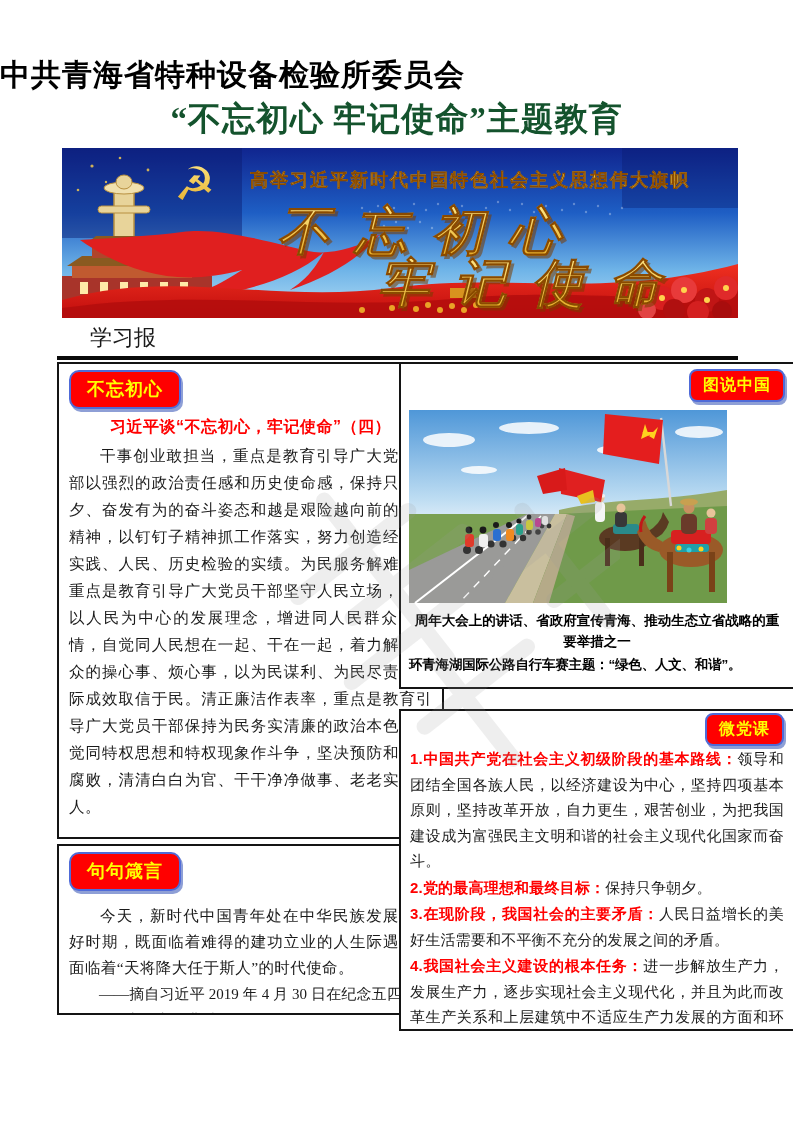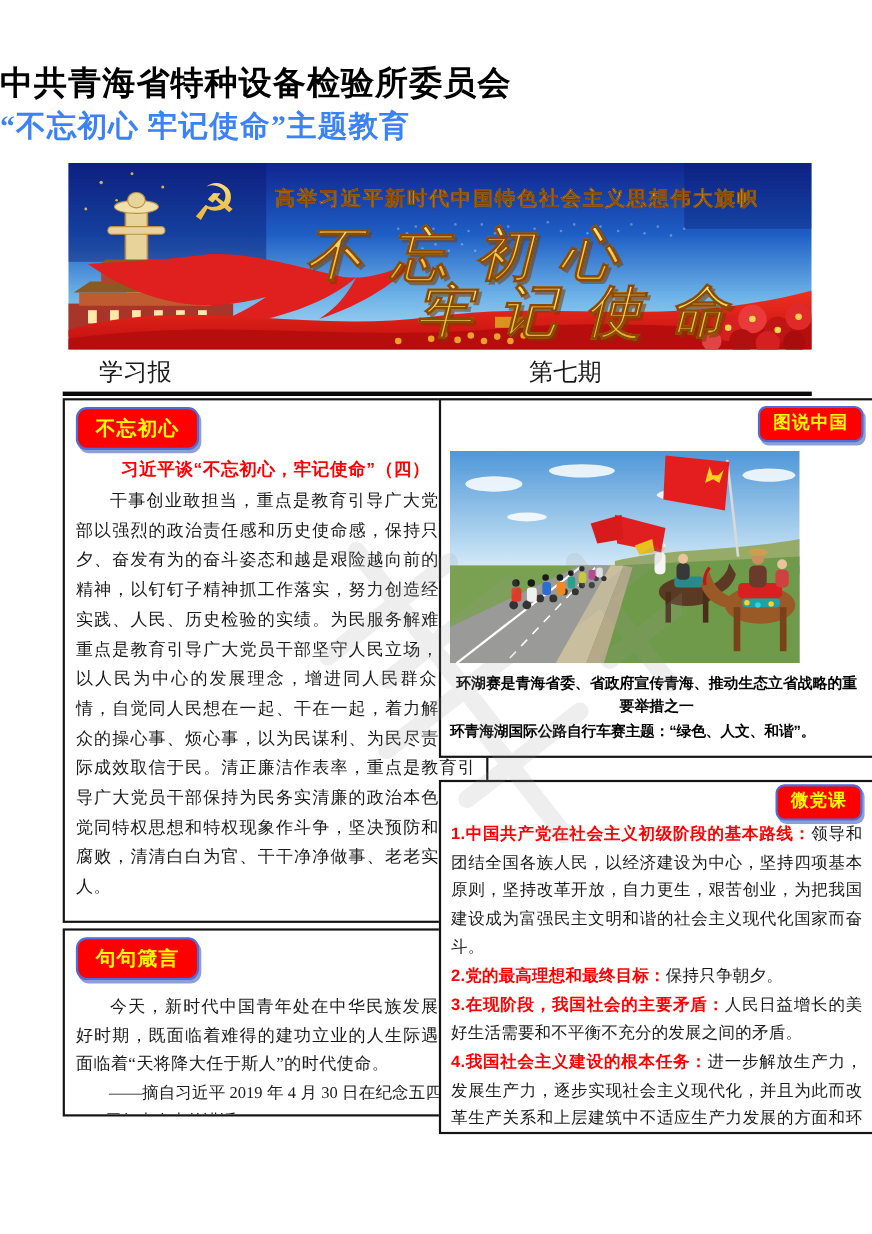--- a/index.html
+++ b/index.html
@@ -8,21 +8,21 @@
     width:793px; height:1122px; position:relative; overflow:hidden;
     font-family:"Liberation Serif","DejaVu Serif",serif; color:#1a1a1a;
   }
   .doc-title {
     position:absolute; left:0; top:55px; width:100%;
     text-align:left; font-size:30px; font-weight:bold; color:#000;
     letter-spacing:1px;
   }
   .doc-subtitle {
     position:absolute; left:0; top:97px; width:100%;
-    font-size:27px; font-weight:bold; color:#3b82f6;
+    text-align:center; font-size:33px; font-weight:bold; color:#14532d;
     letter-spacing:1px;
   }
   .banner {
     position:absolute; left:62px; top:148px; width:676px; height:170px;
     overflow:hidden;
   }
   .banner svg { display:block; }
   .masthead {
     position:absolute; left:57px; top:324px; width:681px; height:36px;
     display:flex; align-items:flex-end; border-bottom:4px solid #0a0a0a;
@@ -221,21 +221,20 @@
       <text id="bn-cal1s" x="363" y="104" text-anchor="middle" font-size="52" fill="#7a3c00" opacity="0.55" letter-spacing="6">不 忘 初 心</text>
       <text id="bn-cal1" x="360" y="101" text-anchor="middle" font-size="52" fill="url(#goldTxt)" stroke="#8a4a00" stroke-width="0.6" letter-spacing="6">不 忘 初 心</text>
       <text id="bn-cal2s" x="463" y="156" text-anchor="middle" font-size="52" fill="#7a3c00" opacity="0.55" letter-spacing="6">牢 记 使 命</text>
       <text id="bn-cal2" x="460" y="153" text-anchor="middle" font-size="52" fill="url(#goldTxt)" stroke="#8a4a00" stroke-width="0.6" letter-spacing="6">牢 记 使 命</text>
     </g>
   </svg>
 </div>
 
 <div class="masthead">
   <span class="mh-name">学习报</span>
-  <span class="mh-issue">第七期</span>
 </div>
 
 <div class="col col-left">
   <div class="box lbox1">
     <span class="badge">不忘初心</span>
     <div class="sec-heading">习近平谈“不忘初心，牢记使命”（四）</div>
     <p class="body-text">干事创业敢担当，重点是教育引导广大党员干部以强烈的政治责任感和历史使命感，保持只争朝夕、奋发有为的奋斗姿态和越是艰险越向前的斗争精神，以钉钉子精神抓工作落实，努力创造经得起实践、人民、历史检验的实绩。为民服务解难题，重点是教育引导广大党员干部坚守人民立场，树立以人民为中心的发展理念，增进同人民群众的感情，自觉同人民想在一起、干在一起，着力解决群众的操心事、烦心事，以为民谋利、为民尽责的实际成效取信于民。清正廉洁作表率，重点是教育引导广大党员干部保持为民务实清廉的政治本色，自觉同特权思想和特权现象作斗争，坚决预防和反对腐败，清清白白为官、干干净净做事、老老实实做人。</p>
     
   </div>
   <div class="box lbox2">
@@ -342,21 +341,21 @@
             <circle cx="292" cy="139" r="2.5" fill="#ffd21e"></circle>
           <rect x="272" y="104" width="16" height="20" rx="5" fill="#6a3a2a"></rect>
           <circle cx="280" cy="98" r="5.5" fill="#c89060"></circle>
           <ellipse cx="280" cy="92" rx="9" ry="3.5" fill="#c8a050"></ellipse>
           <rect x="296" y="108" width="12" height="16" rx="4" fill="#d04040"></rect>
             <circle cx="302" cy="103" r="4.5" fill="#e8c49a"></circle>
         </g>
       </svg>
     </div>
     <div class="photo-caption">
-      <div>环湖赛是青海省委、省政府宣传青海、推动生态立省战略的重要举措之一</div>
+      <div>周年大会上的讲话、省政府宣传青海、推动生态立省战略的重要举措之一</div>
       <div class="cap2">环青海湖国际公路自行车赛主题：“绿色、人文、和谐”。</div>
     </div>
   </div>
 
   <div class="box rbox2">
     <div class="badge-row-right">
       <span class="badge badge-sm">微党课</span>
     </div>
     <p class="micro-item"><span class="micro-label">1.中国共产党在社会主义初级阶段的基本路线：</span><span>领导和团结全国各族人民，以经济建设为中心，坚持四项基本原则，坚持改革开放，自力更生，艰苦创业，为把我国建设成为富强民主文明和谐的社会主义现代化国家而奋斗。</span></p>
     <p class="micro-item"><span class="micro-label">2.党的最高理想和最终目标：</span><span>保持只争朝夕。</span></p>

